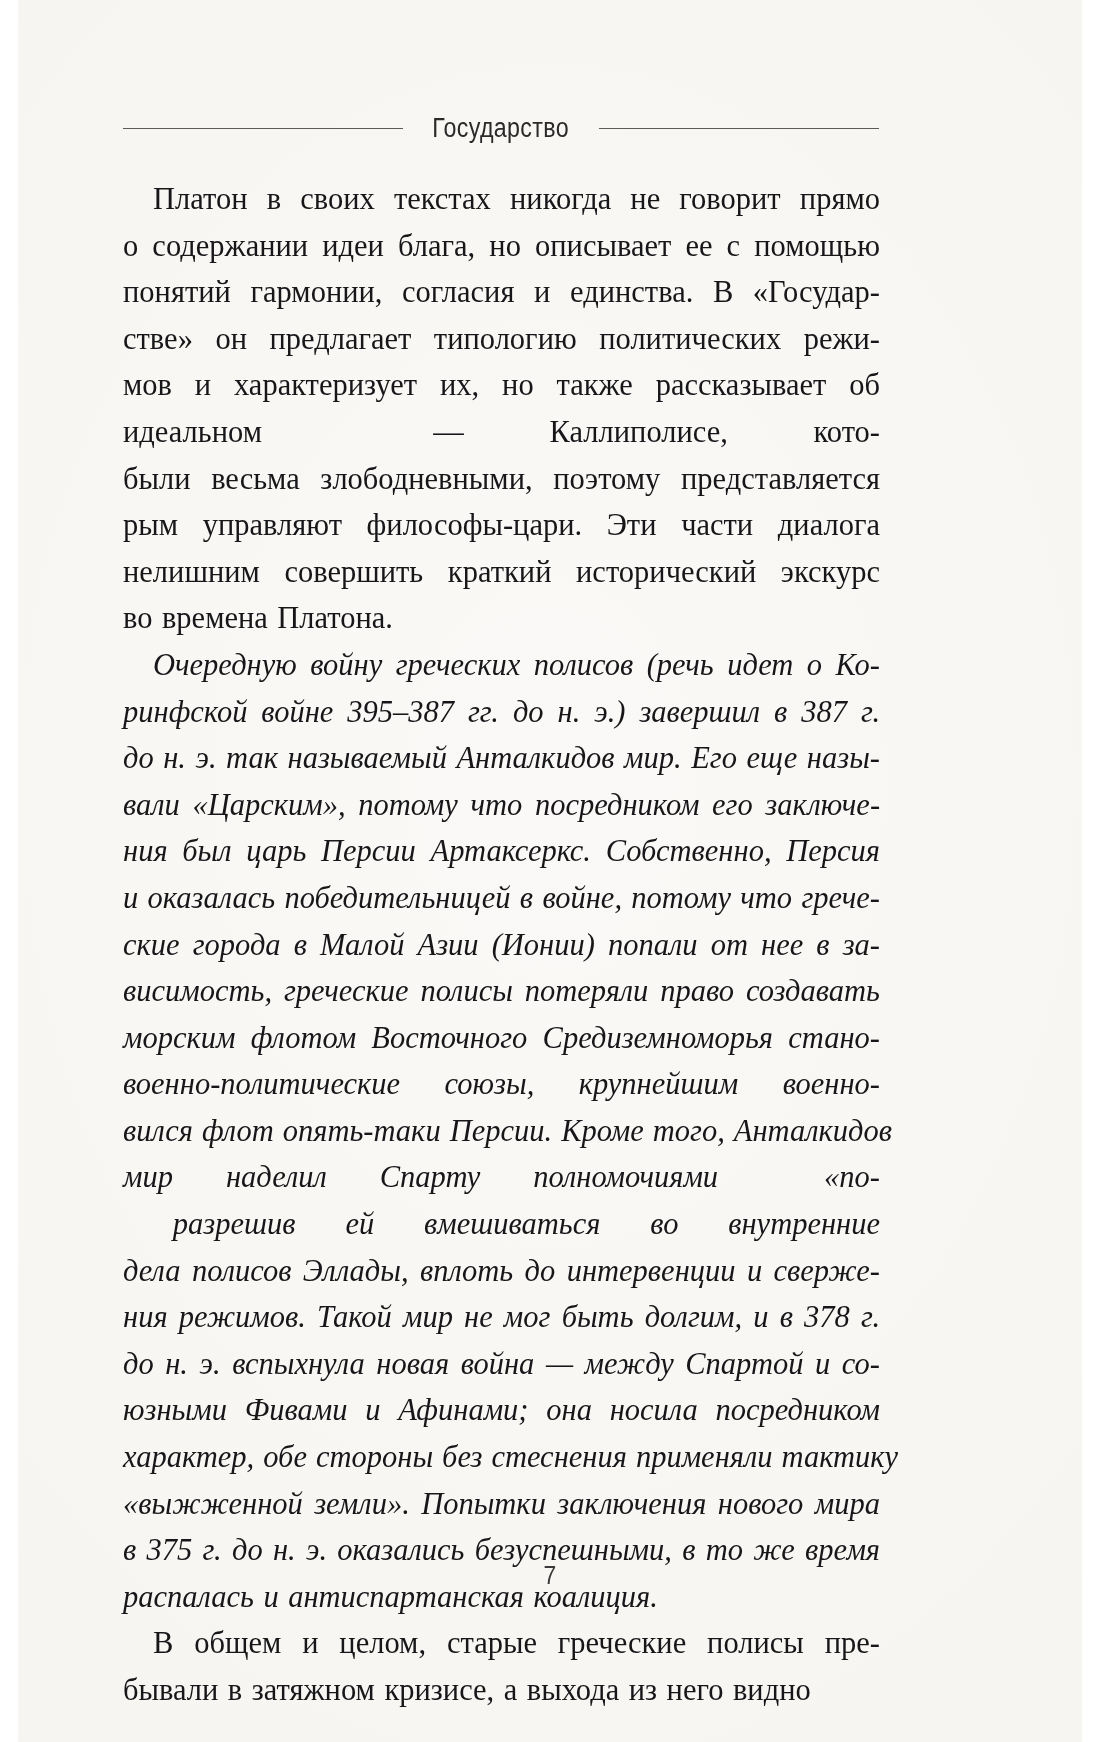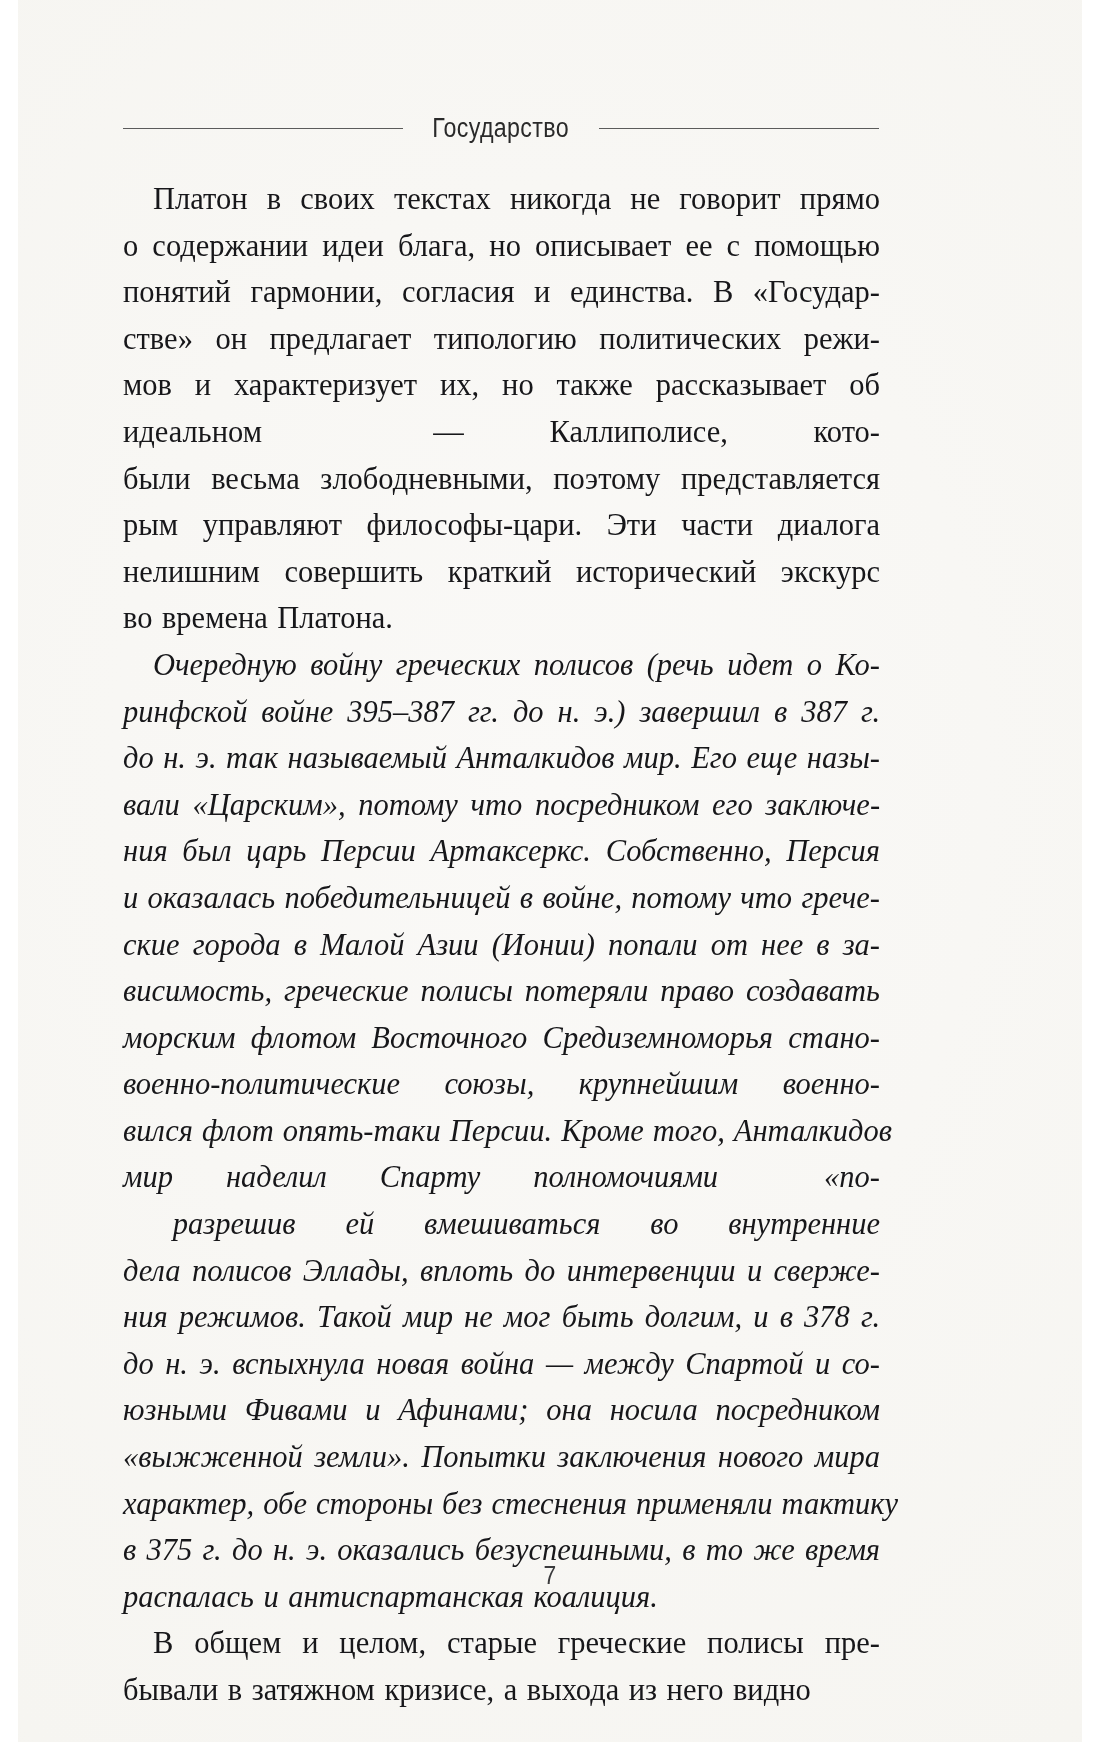--- a/index.html
+++ b/index.html
@@ -150,22 +150,22 @@
         <div class="line just"><span class="w">висимость,</span><span class="sp"> </span><span class="w">греческие</span><span class="sp"> </span><span class="w">полисы</span><span class="sp"> </span><span class="w">потеряли</span><span class="sp"> </span><span class="w">право</span><span class="sp"> </span><span class="w">создавать</span></div>
         <div class="line just"><span class="w">морским</span><span class="sp"> </span><span class="w">флотом</span><span class="sp"> </span><span class="w">Восточного</span><span class="sp"> </span><span class="w">Средиземноморья</span><span class="sp"> </span><span class="w">стано-</span></div>
         <div class="line just"><span class="w">военно-политические</span><span class="sp"> </span><span class="w">союзы,</span><span class="sp"> </span><span class="w">крупнейшим</span><span class="sp"> </span><span class="w">военно-</span></div>
         <div class="line just"><span class="w">вился</span><span class="sp"> </span><span class="w">флот</span><span class="sp"> </span><span class="w">опять-таки</span><span class="sp"> </span><span class="w">Персии.</span><span class="sp"> </span><span class="w">Кроме</span><span class="sp"> </span><span class="w">того,</span><span class="sp"> </span><span class="w">Анталкидов</span></div>
         <div class="line just"><span class="w">мир</span><span class="sp"> </span><span class="w">наделил</span><span class="sp"> </span><span class="w">Спарту</span><span class="sp"> </span><span class="w">полномочиями</span><span class="sp"> </span><span class="sp"> </span><span class="w">«по-</span></div>
         <div class="line just"><span class="sp"> </span><span class="w">разрешив</span><span class="sp"> </span><span class="w">ей</span><span class="sp"> </span><span class="w">вмешиваться</span><span class="sp"> </span><span class="w">во</span><span class="sp"> </span><span class="w">внутренние</span></div>
         <div class="line just"><span class="w">дела</span><span class="sp"> </span><span class="w">полисов</span><span class="sp"> </span><span class="w">Эллады,</span><span class="sp"> </span><span class="w">вплоть</span><span class="sp"> </span><span class="w">до</span><span class="sp"> </span><span class="w">интервенции</span><span class="sp"> </span><span class="w">и</span><span class="sp"> </span><span class="w">сверже-</span></div>
         <div class="line just"><span class="w">ния</span><span class="sp"> </span><span class="w">режимов.</span><span class="sp"> </span><span class="w">Такой</span><span class="sp"> </span><span class="w">мир</span><span class="sp"> </span><span class="w">не</span><span class="sp"> </span><span class="w">мог</span><span class="sp"> </span><span class="w">быть</span><span class="sp"> </span><span class="w">долгим,</span><span class="sp"> </span><span class="w">и</span><span class="sp"> </span><span class="w">в</span><span class="sp"> </span><span class="w">378</span><span class="sp"> </span><span class="w">г.</span></div>
         <div class="line just"><span class="w">до</span><span class="sp"> </span><span class="w">н.</span><span class="sp"> </span><span class="w">э.</span><span class="sp"> </span><span class="w">вспыхнула</span><span class="sp"> </span><span class="w">новая</span><span class="sp"> </span><span class="w">война</span><span class="sp"> </span><span class="w">—</span><span class="sp"> </span><span class="w">между</span><span class="sp"> </span><span class="w">Спартой</span><span class="sp"> </span><span class="w">и</span><span class="sp"> </span><span class="w">со-</span></div>
         <div class="line just"><span class="w">юзными</span><span class="sp"> </span><span class="w">Фивами</span><span class="sp"> </span><span class="w">и</span><span class="sp"> </span><span class="w">Афинами;</span><span class="sp"> </span><span class="w">она</span><span class="sp"> </span><span class="w">носила</span><span class="sp"> </span><span class="w">посредником</span></div>
+        <div class="line just"><span class="w">характер,</span><span class="sp"> </span><span class="w">обе</span><span class="sp"> </span><span class="w">стороны</span><span class="sp"> </span><span class="w">без</span><span class="sp"> </span><span class="w">стеснения</span><span class="sp"> </span><span class="w">применяли</span><span class="sp"> </span><span class="w">тактику</span></div>
         <div class="line just"><span class="w">«выжженной</span><span class="sp"> </span><span class="w">земли».</span><span class="sp"> </span><span class="w">Попытки</span><span class="sp"> </span><span class="w">заключения</span><span class="sp"> </span><span class="w">нового</span><span class="sp"> </span><span class="w">мира</span></div>
-        <div class="line just"><span class="w">характер,</span><span class="sp"> </span><span class="w">обе</span><span class="sp"> </span><span class="w">стороны</span><span class="sp"> </span><span class="w">без</span><span class="sp"> </span><span class="w">стеснения</span><span class="sp"> </span><span class="w">применяли</span><span class="sp"> </span><span class="w">тактику</span></div>
         <div class="line just"><span class="w">в</span><span class="sp"> </span><span class="w">375</span><span class="sp"> </span><span class="w">г.</span><span class="sp"> </span><span class="w">до</span><span class="sp"> </span><span class="w">н.</span><span class="sp"> </span><span class="w">э.</span><span class="sp"> </span><span class="w">оказались</span><span class="sp"> </span><span class="w">безуспешными,</span><span class="sp"> </span><span class="w">в</span><span class="sp"> </span><span class="w">то</span><span class="sp"> </span><span class="w">же</span><span class="sp"> </span><span class="w">время</span></div>
         <div class="line last"><span class="w">распалась</span><span class="sp"> </span><span class="w">и</span><span class="sp"> </span><span class="w">антиспартанская</span><span class="sp"> </span><span class="w">коалиция.</span></div>
       </div>
     <div class="para" style="color: rgb(23, 23, 26);">
         <div class="line just indent"><span class="w">В</span><span class="sp"> </span><span class="w">общем</span><span class="sp"> </span><span class="w">и</span><span class="sp"> </span><span class="w">целом,</span><span class="sp"> </span><span class="w">старые</span><span class="sp"> </span><span class="w">греческие</span><span class="sp"> </span><span class="w">полисы</span><span class="sp"> </span><span class="w">пре-</span></div>
         <div class="line last"><span class="w">бывали</span><span class="sp"> </span><span class="w">в</span><span class="sp"> </span><span class="w">затяжном</span><span class="sp"> </span><span class="w">кризисе,</span><span class="sp"> </span><span class="w">а</span><span class="sp"> </span><span class="w">выхода</span><span class="sp"> </span><span class="w">из</span><span class="sp"> </span><span class="w">него</span><span class="sp"> </span><span class="w">видно</span></div>
       </div>
   </div>
 
   <div class="folio">7</div>

